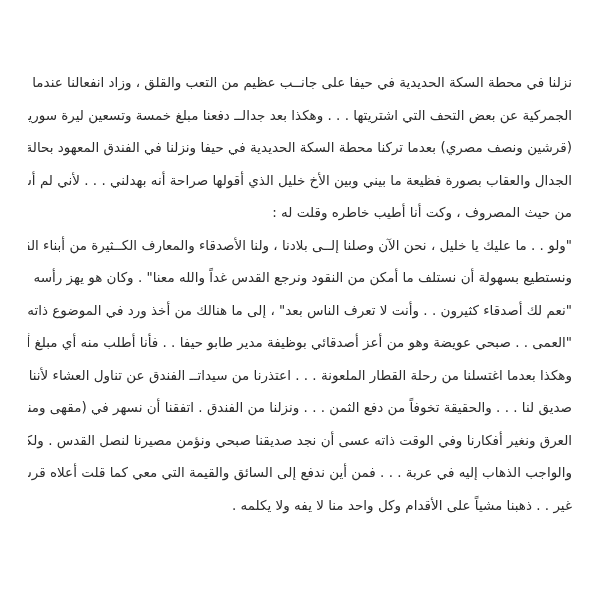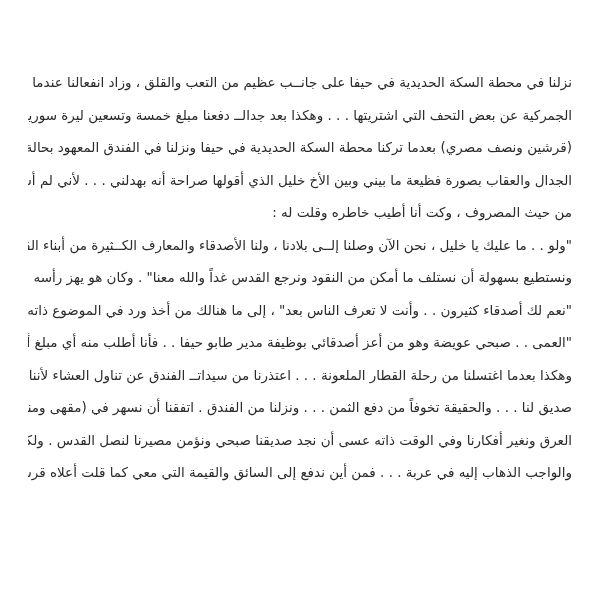--- a/index.html
+++ b/index.html
@@ -53,15 +53,16 @@
         <div class="line">الجدال والعقاب بصورة فظيعة ما بيني وبين الأخ خليل الذي أقولها صراحة أنه بهدلني . . . لأني لم أســتمع لإرشاداته الأولية</div>
         <div class="line para-end">من حيث المصروف ، وكت أنا أطيب خاطره وقلت له :</div>
         <div class="line">"ولو . . ما عليك يا خليل ، نحن الآن وصلنا إلــى بلادنا ، ولنا الأصدقاء والمعارف الكــثيرة من أبناء القدس في حيفا ،</div>
         <div class="line">ونستطيع بسهولة أن نستلف ما أمكن من النقود ونرجع القدس غداً والله معنا" . وكان هو يهز رأسه ويشتم . . . ويقول</div>
         <div class="line">"نعم لك أصدقاء كثيرون . . وأنت لا تعرف الناس بعد" ، إلى ما هنالك من أخذ ورد في الموضوع ذاته فشجعته وقلت له</div>
         <div class="line para-end">"العمى . . صبحي عويضة وهو من أعز أصدقائي بوظيفة مدير طابو حيفا . . فأنا أطلب منه أي مبلغ أريده" .</div>
         <div class="line">وهكذا بعدما اغتسلنا من رحلة القطار الملعونة . . . اعتذرنا من سيداتــ الفندق عن تناول العشاء لأننا مدعوون عند</div>
         <div class="line">صديق لنا . . . والحقيقة تخوفاً من دفع الثمن . . . ونزلنا من الفندق . اتفقنا أن نسهر في (مقهى ومنتزه البسط) ونشرب</div>
         <div class="line">العرق ونغير أفكارنا وفي الوقت ذاته عسى أن نجد صديقنا صبحي ونؤمن مصيرنا لنصل القدس . ولكن موقع البسط بعيد ،</div>
         <div class="line">والواجب الذهاب إليه في عربة . . . فمن أين ندفع إلى السائق والقيمة التي معي كما قلت أعلاه قرشين ونصف مصري لا</div>
+        <div class="line para-end">غير . . ذهبنا مشياً على الأقدام وكل واحد منا لا يفه ولا يكلمه .</div>
       </div>
   </div>
 </div>
 
 </body></html>

